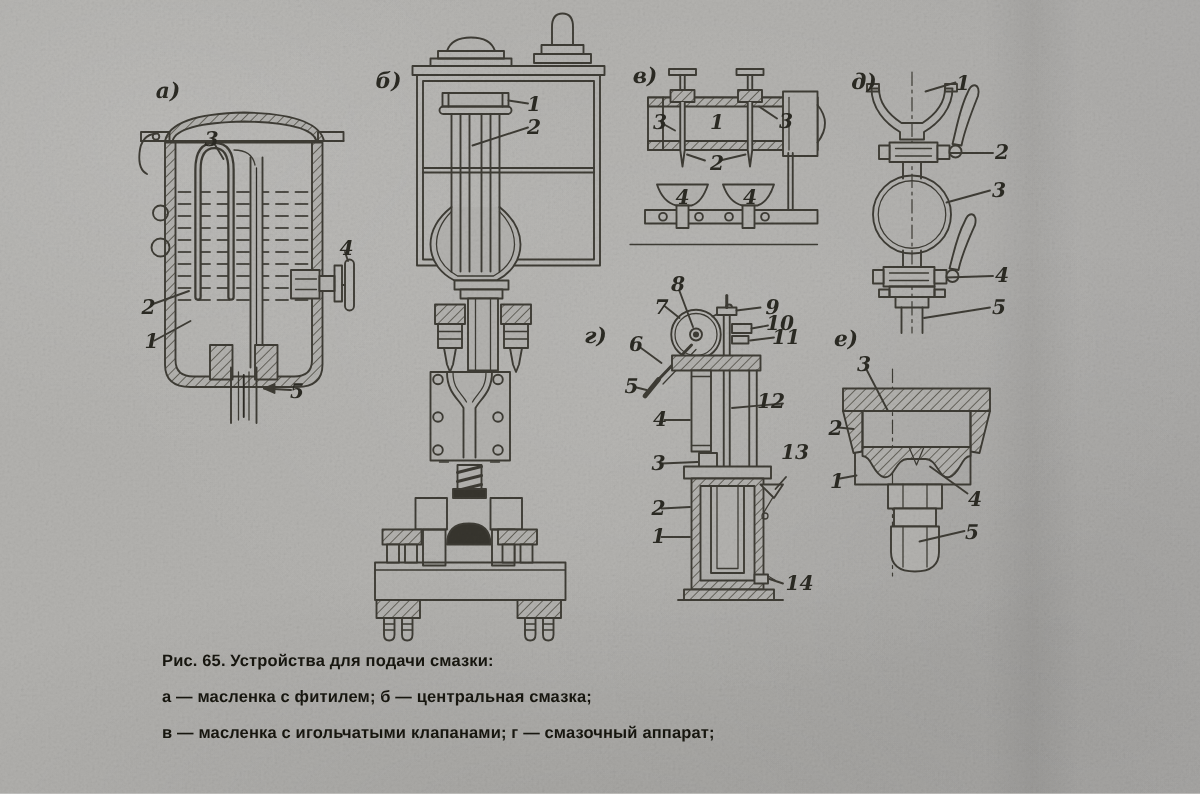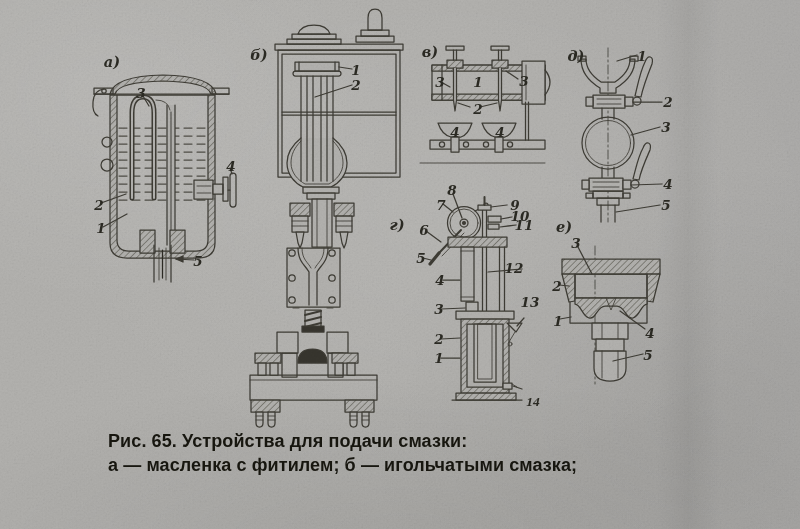--- a/index.html
+++ b/index.html
@@ -22,21 +22,21 @@
   .panel .wp{stroke:#b3b2af;stroke-width:2}
   .panel .dk{stroke:#2c2a24}
   .panel .ns{stroke:none}
   .panel .cl{stroke-dasharray:9 3 2 3;stroke-width:.8}
   #callout-layer{position:absolute;left:0;top:0;width:800px;height:529px;pointer-events:none}
   .callout{position:absolute;transform:translate(-50%,-50%);
     font-family:"DejaVu Serif",serif;font-style:italic;font-weight:bold;
     font-size:13.5px;color:#2b2a23;white-space:nowrap;letter-spacing:0}
   .callout.letter{font-size:14.5px}
   #caption{position:absolute;left:108px;top:429px;width:620px;
-    color:#17160f;font-size:18px;line-height:24px;font-weight:700;letter-spacing:.1px}
+    color:#17160f;font-size:11px;line-height:24px;font-weight:700;letter-spacing:.1px}
   #caption p{margin:0}
   #grain{position:absolute;left:0;top:0;pointer-events:none;mix-blend-mode:multiply;opacity:.45}
 </style>
 </head>
 <body>
 
 <svg width="0" height="0" style="position:absolute" aria-hidden="true">
   <defs>
     <pattern id="h45" patternUnits="userSpaceOnUse" width="4.5" height="4.5" patternTransform="rotate(45)">
       <rect width="4.5" height="4.5" fill="#b2b1ae"></rect>
@@ -464,38 +464,39 @@
       <span class="callout" style="left: 520px; top: 216px;">10</span>
       <span class="callout" style="left: 524px; top: 225px;">11</span>
       <span class="callout" style="left: 424px; top: 230px;">6</span>
       <span class="callout" style="left: 421px; top: 258px;">5</span>
       <span class="callout" style="left: 440px; top: 280px;">4</span>
       <span class="callout" style="left: 514px; top: 268px;">12</span>
       <span class="callout" style="left: 439px; top: 309px;">3</span>
       <span class="callout" style="left: 530px; top: 302px;">13</span>
       <span class="callout" style="left: 439px; top: 339px;">2</span>
       <span class="callout" style="left: 439px; top: 358px;">1</span>
-      <span class="callout" style="left: 533px; top: 402px; font-family: Liberation Serif, serif;">14</span>
+      <span class="callout" style="left: 533px; top: 389px;">14</span>
       <span class="callout letter" style="left: 576px; top: 55px;">д)</span>
       <span class="callout" style="left: 642px; top: 56px;">1</span>
       <span class="callout" style="left: 668px; top: 102px;">2</span>
       <span class="callout" style="left: 666px; top: 127px;">3</span>
       <span class="callout" style="left: 668px; top: 184px;">4</span>
       <span class="callout" style="left: 666px; top: 205px;">5</span>
       <span class="callout letter" style="left: 564px; top: 226px;">е)</span>
       <span class="callout" style="left: 576px; top: 243px;">3</span>
       <span class="callout" style="left: 557px; top: 286px;">2</span>
       <span class="callout" style="left: 558px; top: 321px;">1</span>
       <span class="callout" style="left: 650px; top: 333px;">4</span>
       <span class="callout" style="left: 648px; top: 355px;">5</span>
     </div>
 
   <div id="caption">
     <p>Рис. 65. Устройства для подачи смазки:</p>
-    <p>а — масленка с фитилем; б — игольчатыми смазка;</p>
+    <p>а — масленка с фитилем; б — центральная смазка;</p>
+    <p>в — масленка с игольчатыми клапанами; г — смазочный аппарат;</p>
   </div>
 
   <svg id="grain" width="800" height="529" aria-hidden="true">
     <filter id="paperNoise">
       <feTurbulence type="fractalNoise" baseFrequency="0.55" numOctaves="2" seed="7" stitchTiles="stitch"></feTurbulence>
       <feColorMatrix type="saturate" values="0"></feColorMatrix>
       <feComponentTransfer>
           <feFuncA type="linear" slope="0.35" intercept="0"></feFuncA>
         </feComponentTransfer>
     </filter>

